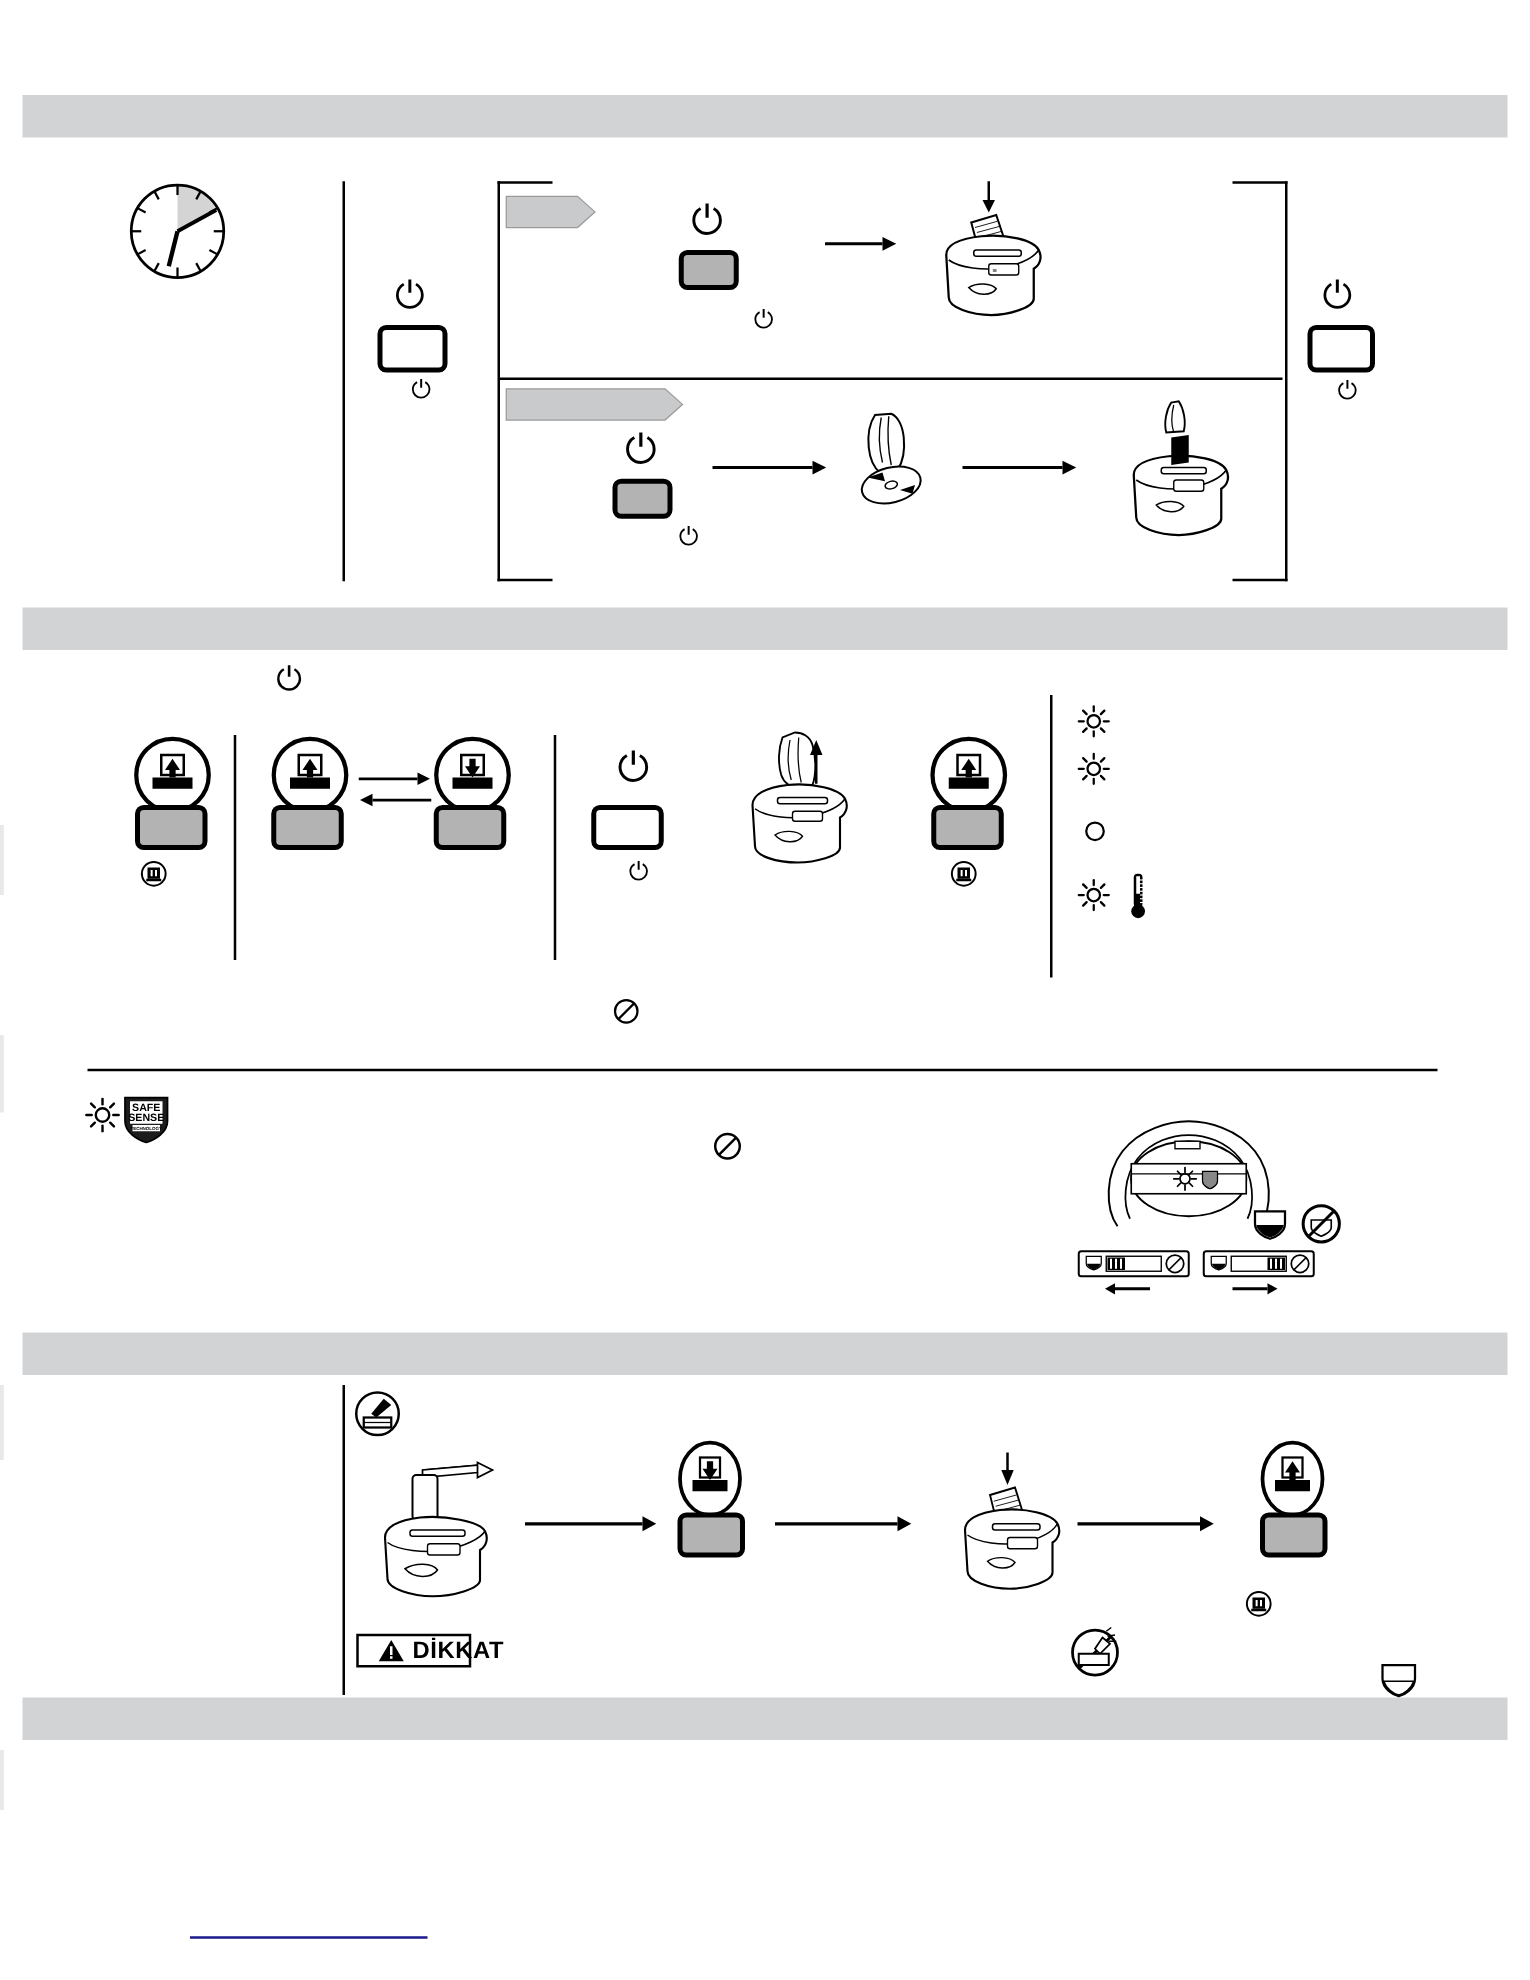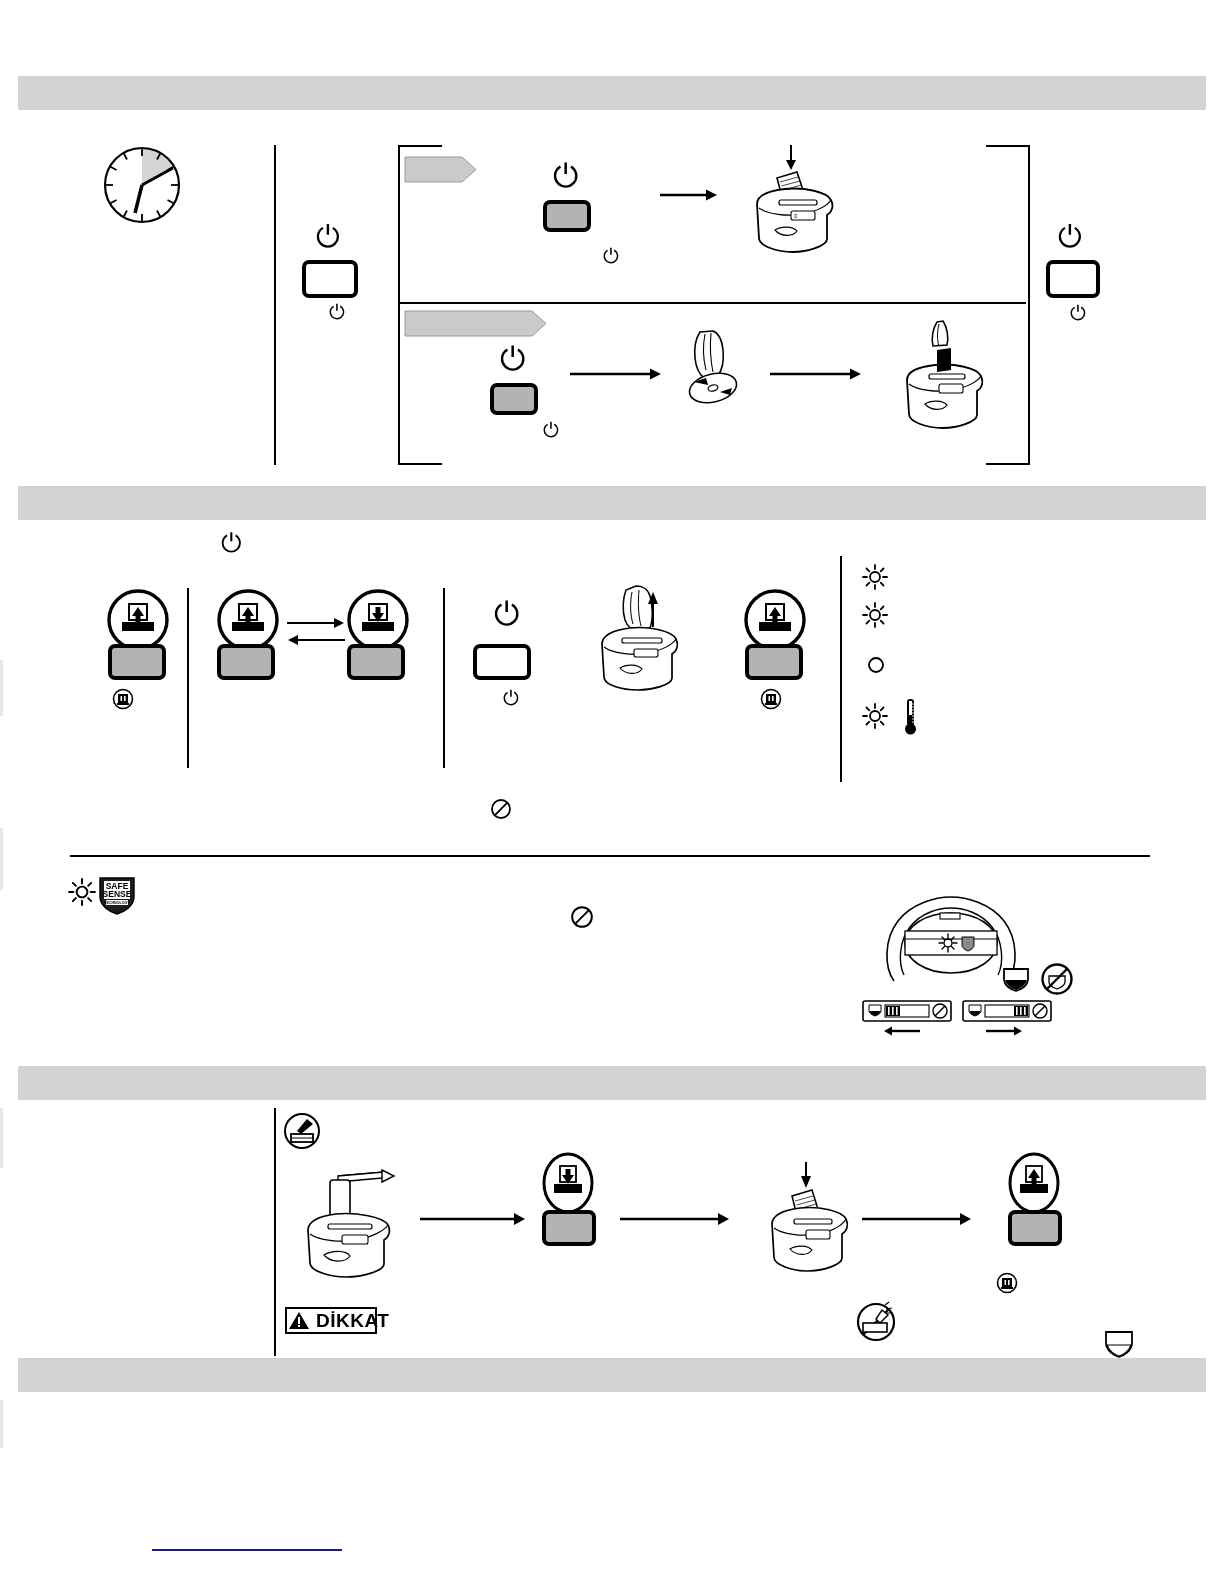--- a/index.html
+++ b/index.html
@@ -5,21 +5,21 @@
   html,body{margin:0;padding:0;background:#ffffff;}
   body{width:1224px;height:1584px;position:relative;font-family:"Liberation Sans",sans-serif;overflow:hidden;}
   .page{position:absolute;inset:0;background:#fff;}
   .band{position:absolute;left:18px;width:1188px;background:#d2d3d5;}
   .vline{position:absolute;background:#000;}
   .hline{position:absolute;background:#000;}
   .faint{position:absolute;background:#e8e8e8;}
   .btn{position:absolute;border:4px solid #000;border-radius:7px;background:#b3b3b3;box-sizing:border-box;}
   .btn.white{background:#ffffff;}
   .pwr{position:absolute;color:#000;line-height:1;}
-  .dikkat{position:absolute;border:2px solid #000;background:#fff;display:flex;align-items:center;gap:6px;padding:2px 8px 2px 1px;box-sizing:border-box;}
+  .dikkat{position:absolute;border:2px solid #000;background:#fff;display:flex;align-items:center;gap:6px;padding:2px 8px 2px 15px;box-sizing:border-box;}
   .dikkat .txt{font-weight:bold;font-size:19px;letter-spacing:.5px;color:#000;font-family:"Liberation Sans",sans-serif;}
   .link{position:absolute;border-bottom:2px solid #1a1a8c;height:1px;}
   svg{display:block;overflow:visible;}
 </style>
 </head>
 <body>
 
 <div class="page">
 
   <div class="band" style="top:76px;height:34px;">

